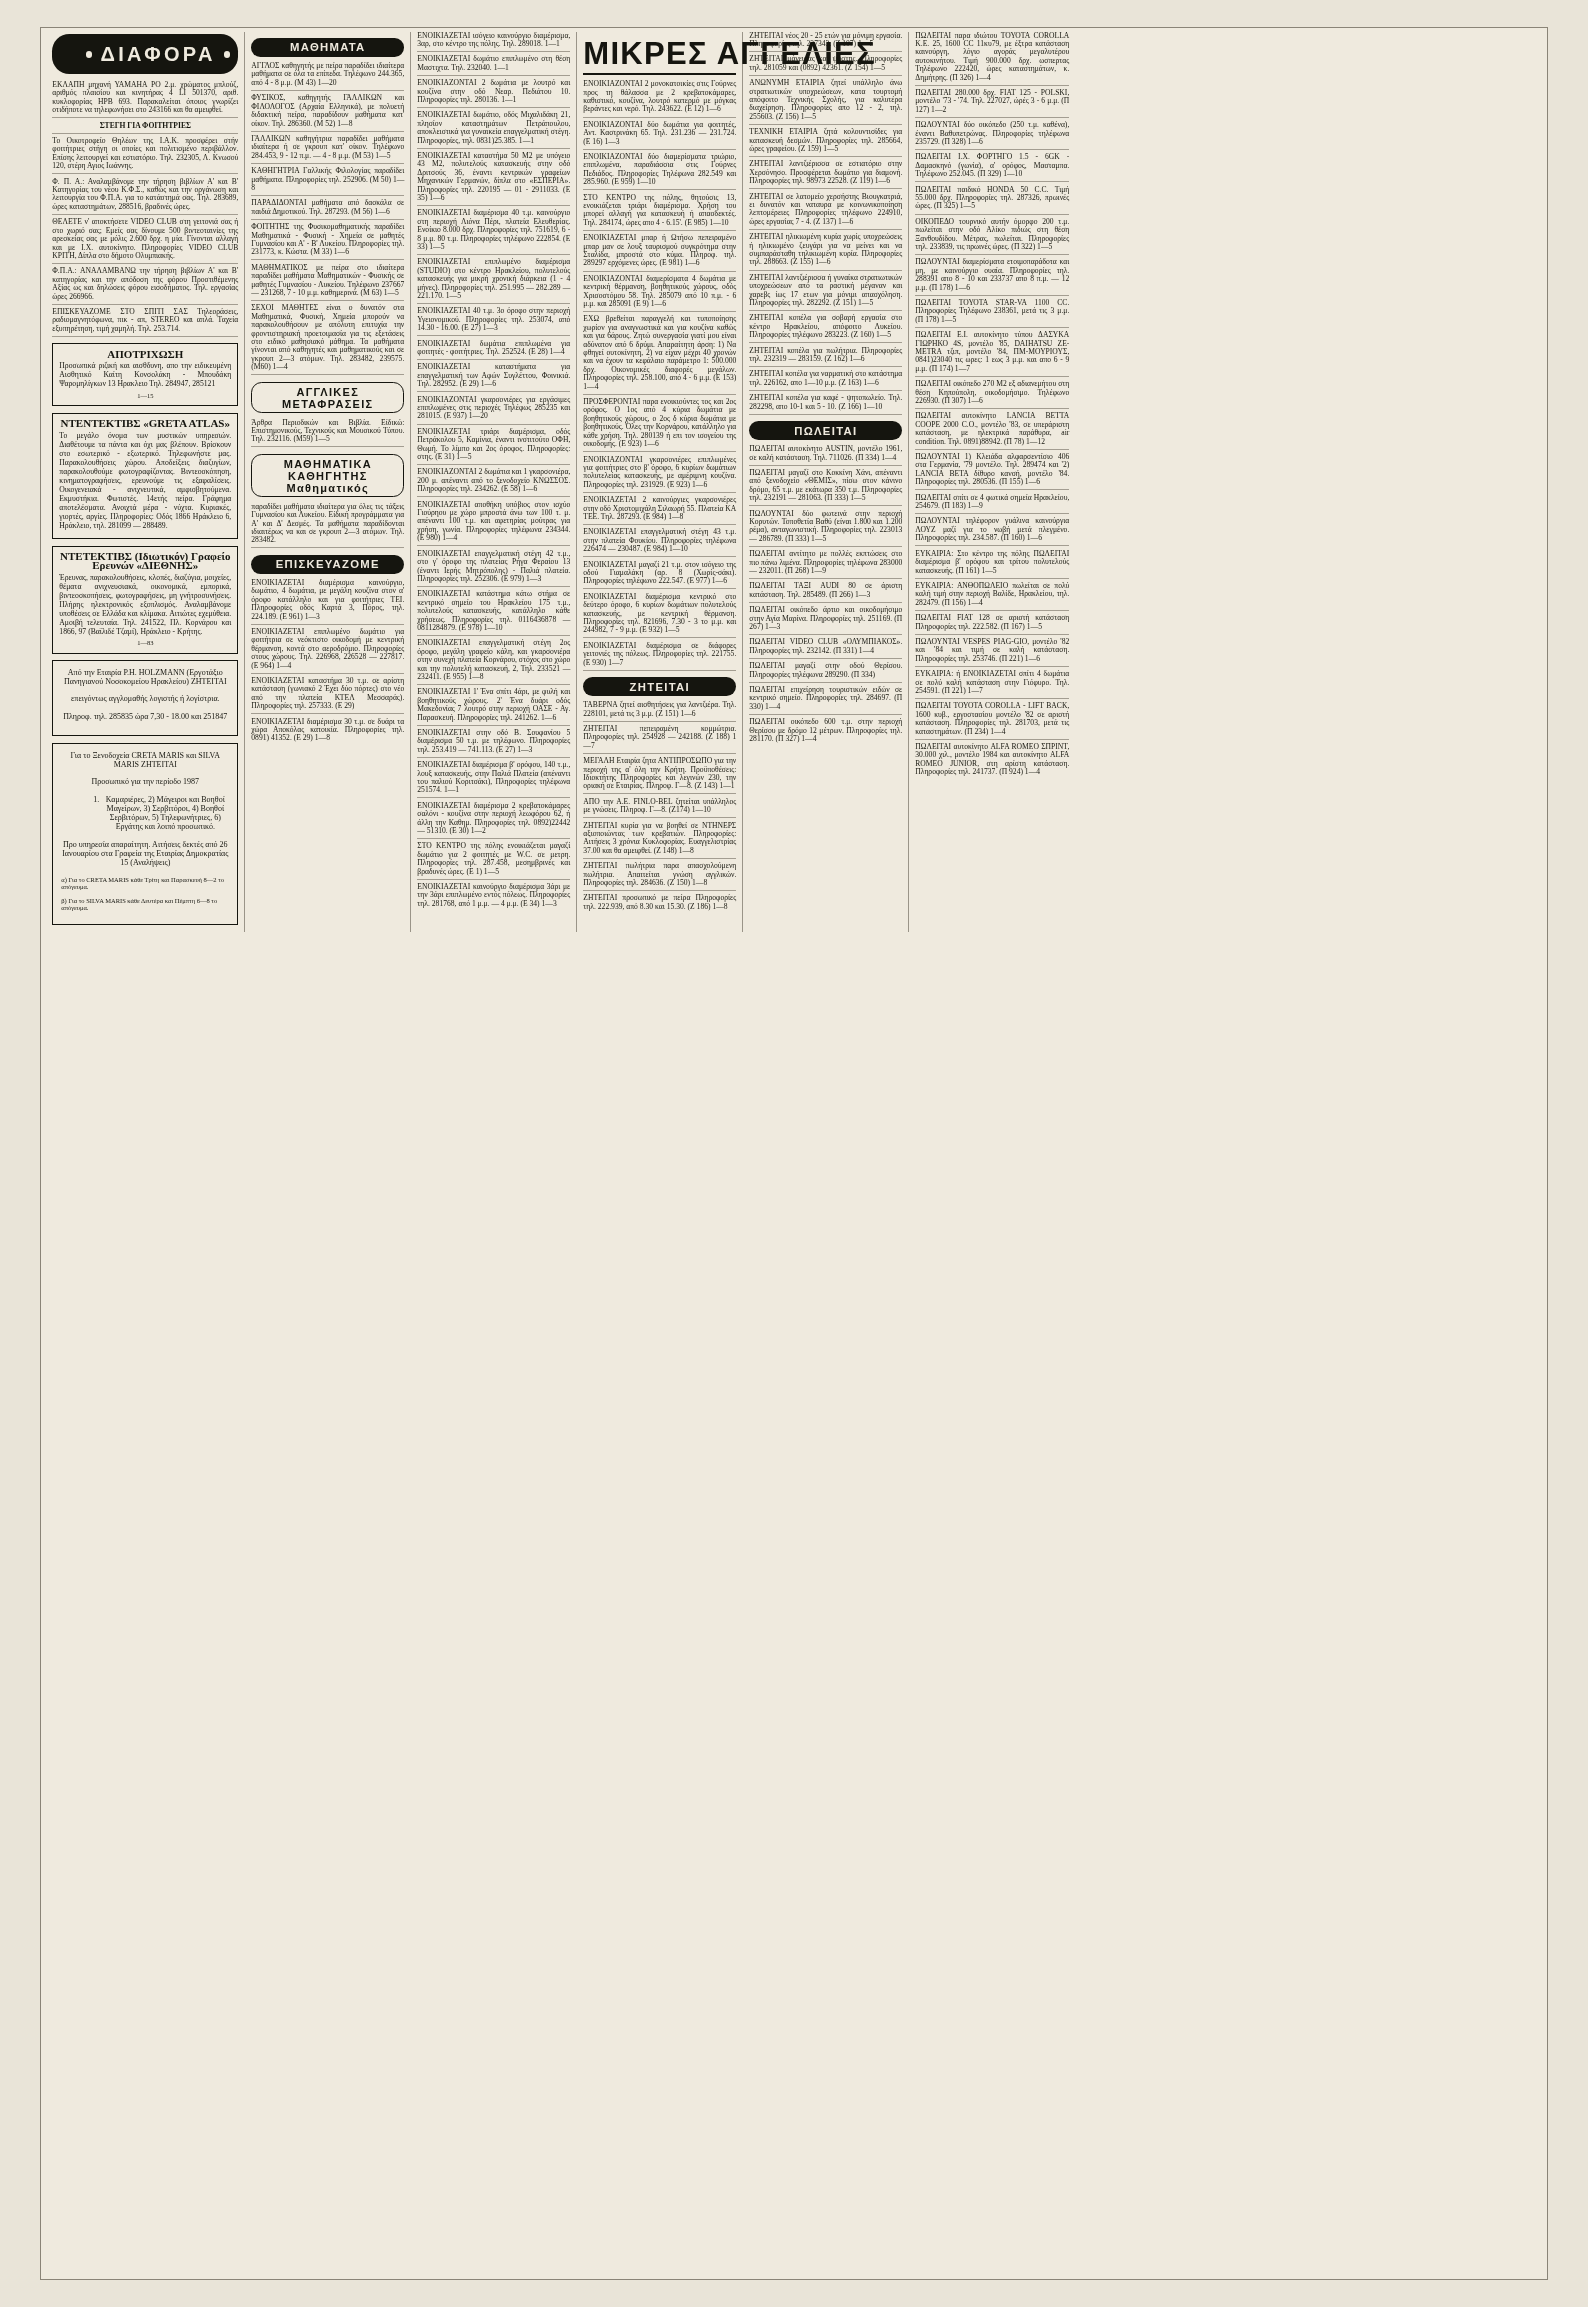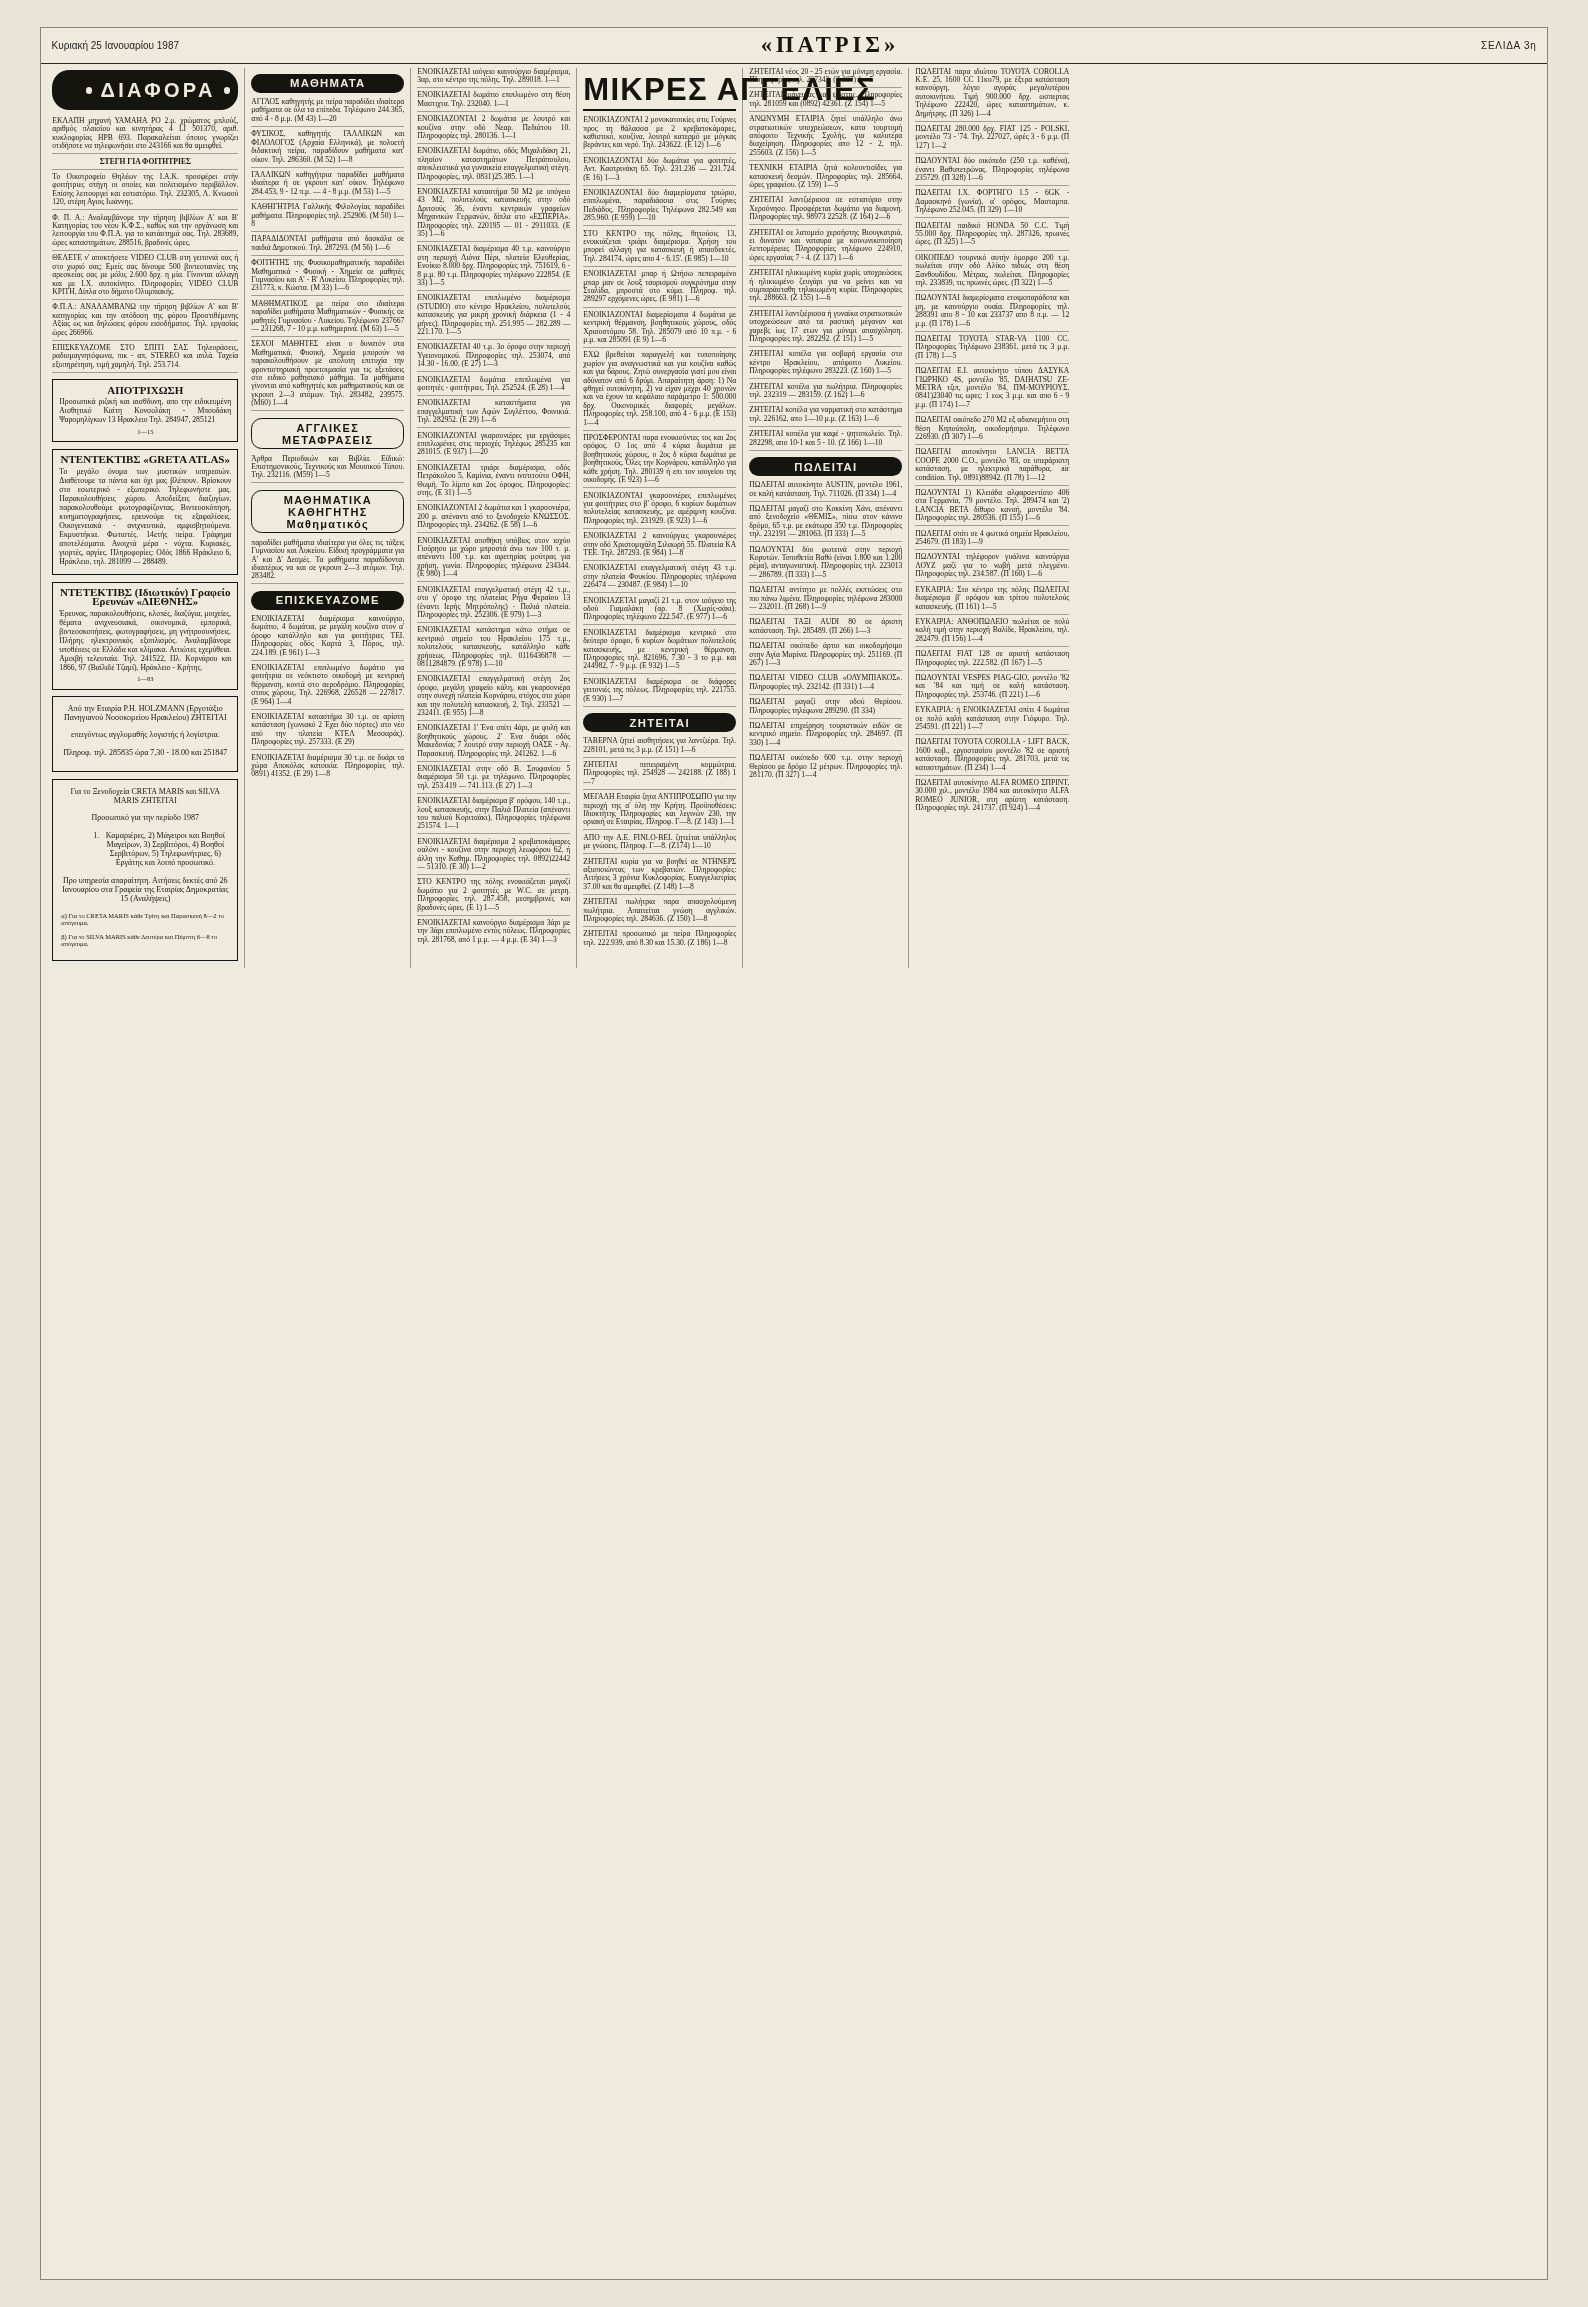--- a/index.html
+++ b/index.html
@@ -123,25 +123,20 @@
     font-family:"Liberation Serif",serif;font-size:8px;line-height:9.3px;color:#15150f;text-align:center;
   }
   .tiny{font-size:6.5px;line-height:7.3px;}
 </style>
 </head>
 <body>
 
 <div class="page">
  <div class="sheet">
 
-  <div class="masthead">
-    <div class="date">Κυριακή 25 Ιανουαρίου 1987</div>
-    <div class="title">«ΠΑΤΡΙΣ»</div>
-    <div class="pageno">ΣΕΛΙΔΑ 3η</div>
-  </div>
 
   <div class="content">
     <div class="cols">
 
       <div class="col c1">
         <div class="banner-diafora">
           <span class="dot"></span><span>ΔΙΑΦΟΡΑ</span><span class="dot"></span>
         </div>
 
         <div class="ad">ΕΚΛΑΠΗ μηχανή ΥΑΜΑΗΑ ΡΟ 2.μ. χρώματος μπλούζ, αριθμός πλαισίου και κινητήρας 4 LI 501370, αριθ. κυκλοφορίας ΗΡΒ 693. Παρακαλείται όποιος γνωρίζει οτιδήποτε να τηλεφωνήσει στο 243166 και θα αμειφθεί.</div>
@@ -265,21 +260,21 @@
         <div class="ad">ΖΗΤΕΙΤΑΙ κυρία για να βοηθεί σε NΤHNEΡΣ αξιοποιώντας των κρεβατιών. Πληροφορίες: Αιτήσεις 3 χρόνια Κυκλοφορίας. Ευαγγελιστρίας 37.00 και θα αμειφθεί.  (Ζ 148) 1—8</div>
         <div class="ad">ΖΗΤΕΙΤΑΙ πωλήτρια παρα απασχολούμενη πωλήτρια. Απαιτείται γνώση αγγλικών. Πληροφορίες τηλ. 284636.  (Ζ 150) 1—8</div>
         <div class="ad">ΖΗΤΕΙΤΑΙ προσωπικό με πείρα Πληροφορίες τηλ. 222.939, από 8.30 και 15.30.  (Ζ 186) 1—8</div>
       </div>
 
       <div class="col c5">
         <div class="ad">ΖΗΤΕΙΤΑΙ νέος 20 - 25 ετών για μόνιμη εργασία. Πληροφορίες τηλ. 237343.  (Ζ 107) 1—5</div>
         <div class="ad">ΖΗΤΕΙΤΑΙ μάγειρας και ψήστης. Πληροφορίες τηλ. 281059 και (0892) 42361.  (Ζ 154) 1—5</div>
         <div class="ad">ΑΝΩΝΥΜΗ ΕΤΑΙΡΙΑ ζητεί υπάλληλο άνω στρατιωτικών υποχρεώσεων, κατα τουρτομή απόφοιτο Τεχνικής Σχολής, για καλυτέρα διαχείρηση. Πληροφορίες απο 12 - 2, τηλ. 255603.  (Ζ 156) 1—5</div>
         <div class="ad">ΤΕΧΝΙΚΗ ΕΤΑΙΡΙΑ ζητά κολουντισίδες για κατασκευή δεσμών. Πληροφορίες τηλ. 285664, ώρες γραφείου.  (Ζ 159) 1—5</div>
-        <div class="ad">ΖΗΤΕΙΤΑΙ λαντζιέρισσα σε εστιατόριο στην Χερσόνησο. Προσφέρεται δωμάτιο για διαμονή. Πληροφορίες τηλ. 98973 22528.  (Ζ 164) 2—6</div>
+        <div class="ad">ΖΗΤΕΙΤΑΙ λαντζιέρισσα σε εστιατόριο στην Χερσόνησο. Προσφέρεται δωμάτιο για διαμονή. Πληροφορίες τηλ. 98973 22528.  (Ζ 119) 1—6</div>
         <div class="ad">ΖΗΤΕΙΤΑΙ σε λατομείο χερσήστης Βιουγκατριά, ει δυνατόν και ναταυρα με κοινωνικοποίηση λεπτομέρειες Πληροφορίες τηλέφωνο 224910, ώρες εργασίας 7 - 4.  (Ζ 137) 1—6</div>
         <div class="ad">ΖΗΤΕΙΤΑΙ ηλικιωμένη κυρία χωρίς υποχρεώσεις ή ηλικιωμένο ζευγάρι για να μείνει και να συμπαράσταθη τηλικιωμένη κυρία. Πληροφορίες τηλ. 288663.  (Ζ 155) 1—6</div>
         <div class="ad">ΖΗΤΕΙΤΑΙ λαντζιέρισσα ή γυναίκα στρατιωτικών υποχρεώσεων από τα ραστική μέγαναν και χαρεβς ίως 17 ετων για μόνιμι απασχόληση. Πληροφορίες τηλ. 282292.  (Ζ 151) 1—5</div>
         <div class="ad">ΖΗΤΕΙΤΑΙ κοπέλα για σοβαρή εργασία στο κέντρο Ηρακλείου, απόφοιτο Λυκείου. Πληροφορίες τηλέφωνο 283223.  (Ζ 160) 1—5</div>
         <div class="ad">ΖΗΤΕΙΤΑΙ κοπέλα για πωλήτρια. Πληροφορίες τηλ. 232319 — 283159.  (Ζ 162) 1—6</div>
         <div class="ad">ΖΗΤΕΙΤΑΙ κοπέλα για ναρματική στο κατάστημα τηλ. 226162, απο 1—10 μ.μ.  (Ζ 163) 1—6</div>
         <div class="ad">ΖΗΤΕΙΤΑΙ κοπέλα για καφέ - ψητοπωλείο. Τηλ. 282298, απο 10-1 και 5 - 10.  (Ζ 166) 1—10</div>
 
         <div class="pill round">ΠΩΛΕΙΤΑΙ</div>
         <div class="ad">ΠΩΛΕΙΤΑΙ αυτοκίνητο AUSTIN, μοντέλο 1961, σε καλή κατάσταση. Τηλ. 711026.  (Π 334) 1—4</div>

